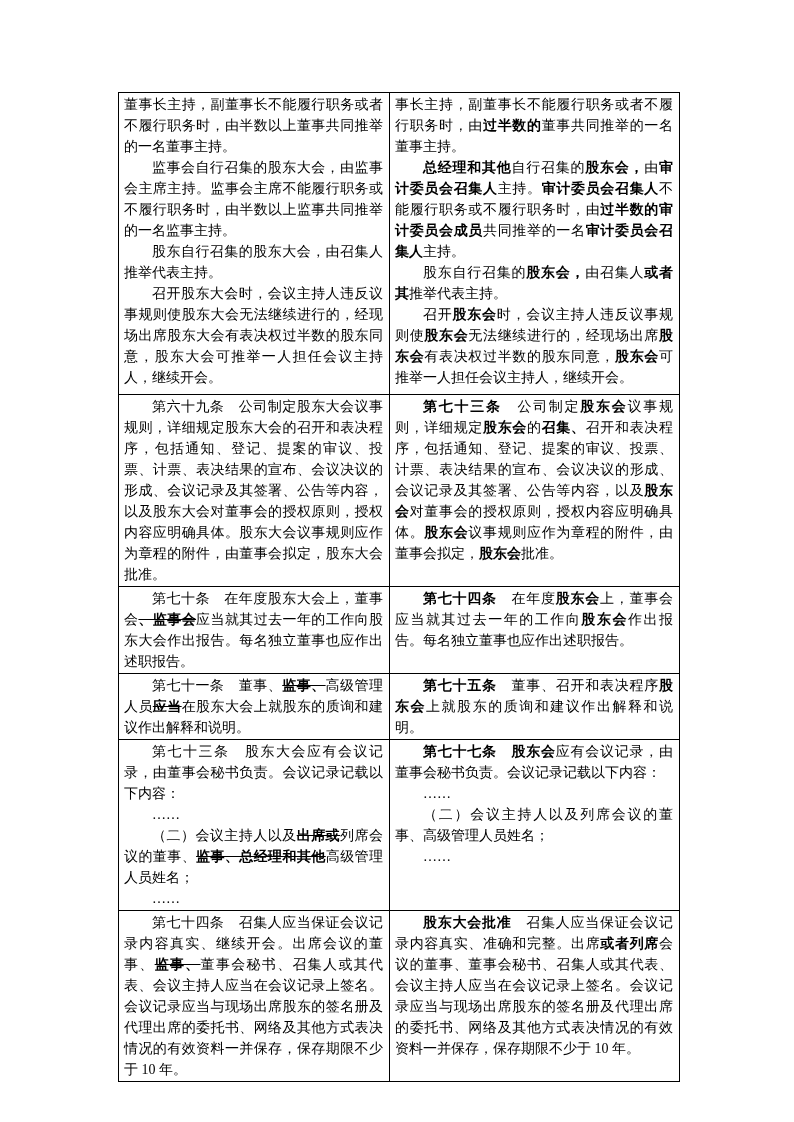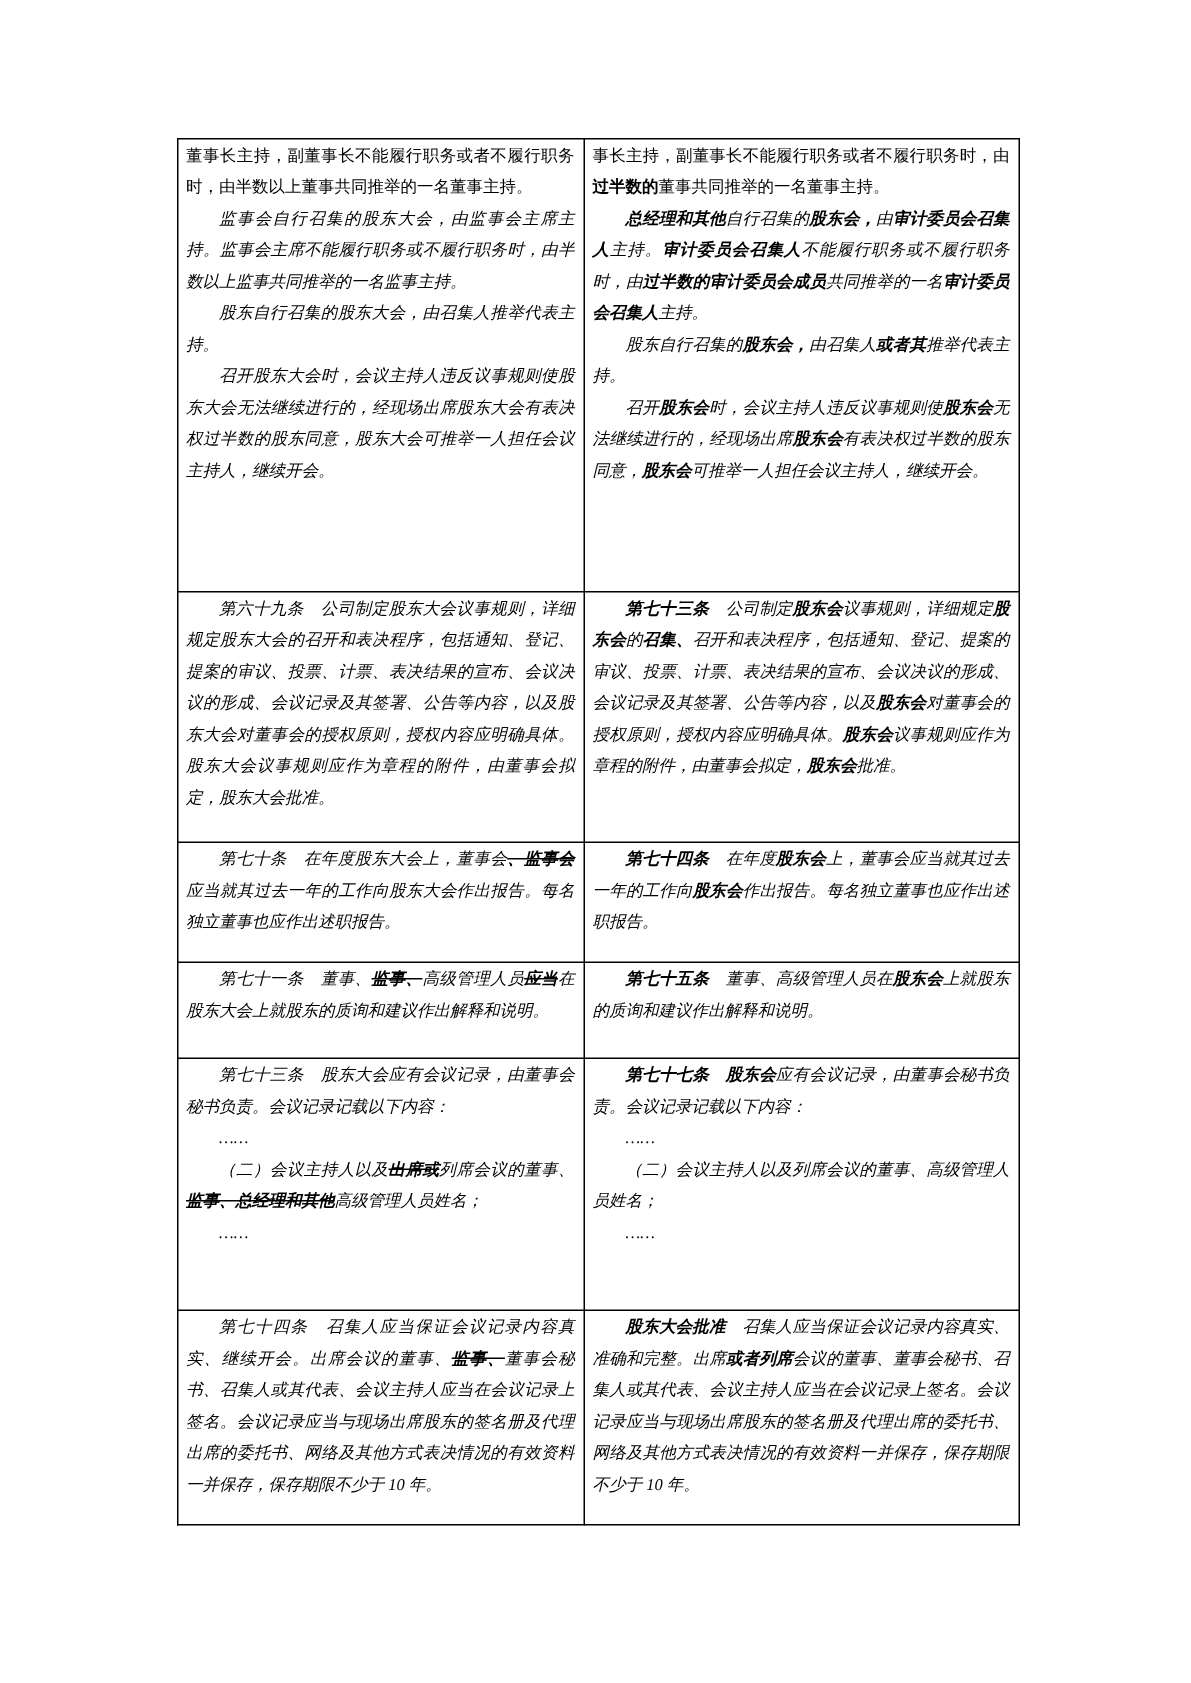--- a/index.html
+++ b/index.html
@@ -32,26 +32,26 @@
   table.cmp col.c-left  { width: 271px; }
   table.cmp col.c-right { width: 290px; }
   table.cmp td {
     border: 1px solid #000000;
     vertical-align: top;
     padding: 1px 6px 1px 5px;
     background: #ffffff;
   }
   p.para {
     margin: 0;
-    font-size: 11px;
+    font-size: 14px;
     line-height: 21px;
     text-align: justify;
     word-break: break-all;
   }
-  p.para.indent { text-indent: 2em; font-style: italic; }
+  p.para.indent { text-indent: 2em; }
   span.b { font-weight: bold; }
   span.s { font-weight: bold; text-decoration: line-through; }
 </style>
 </head>
 <body>
 
 <div class="page">
   <table class="cmp">
     <colgroup>
       <col class="c-left">
@@ -86,21 +86,21 @@
           </td>
           <td>
             <p class="para indent"><span class="b">第七十四条</span><span>　在年度</span><span class="b">股东会</span><span>上，董事会应当就其过去一年的工作向</span><span class="b">股东会</span><span>作出报告。每名独立董事也应作出述职报告。</span></p>
           </td>
         </tr>
         <tr style="height: 64px;">
           <td>
             <p class="para indent"><span>第七十一条　董事、</span><span class="b s">监事、</span><span>高级管理人员</span><span class="b s">应当</span><span>在股东大会上就股东的质询和建议作出解释和说明。</span></p>
           </td>
           <td>
-            <p class="para indent"><span class="b">第七十五条</span><span>　董事、高级管理人员在</span><span class="b">股东会</span><span>上就股东的质询和建议作出解释和说明。</span></p>
+            <p class="para indent"><span class="b">第七十五条</span><span>　董事、召开和表决程序</span><span class="b">股东会</span><span>上就股东的质询和建议作出解释和说明。</span></p>
           </td>
         </tr>
         <tr style="height: 168px; border-radius: 32px;">
           <td>
             <p class="para indent"><span>第七十三条　股东大会应有会议记录，由董事会秘书负责。会议记录记载以下内容：</span></p>
             <p class="para indent"><span>……</span></p>
             <p class="para indent"><span>（二）会议主持人以及</span><span class="b s">出席或</span><span>列席会议的董事、</span><span class="b s">监事、总经理和其他</span><span>高级管理人员姓名；</span></p>
             <p class="para indent"><span>……</span></p>
           </td>
           <td>

